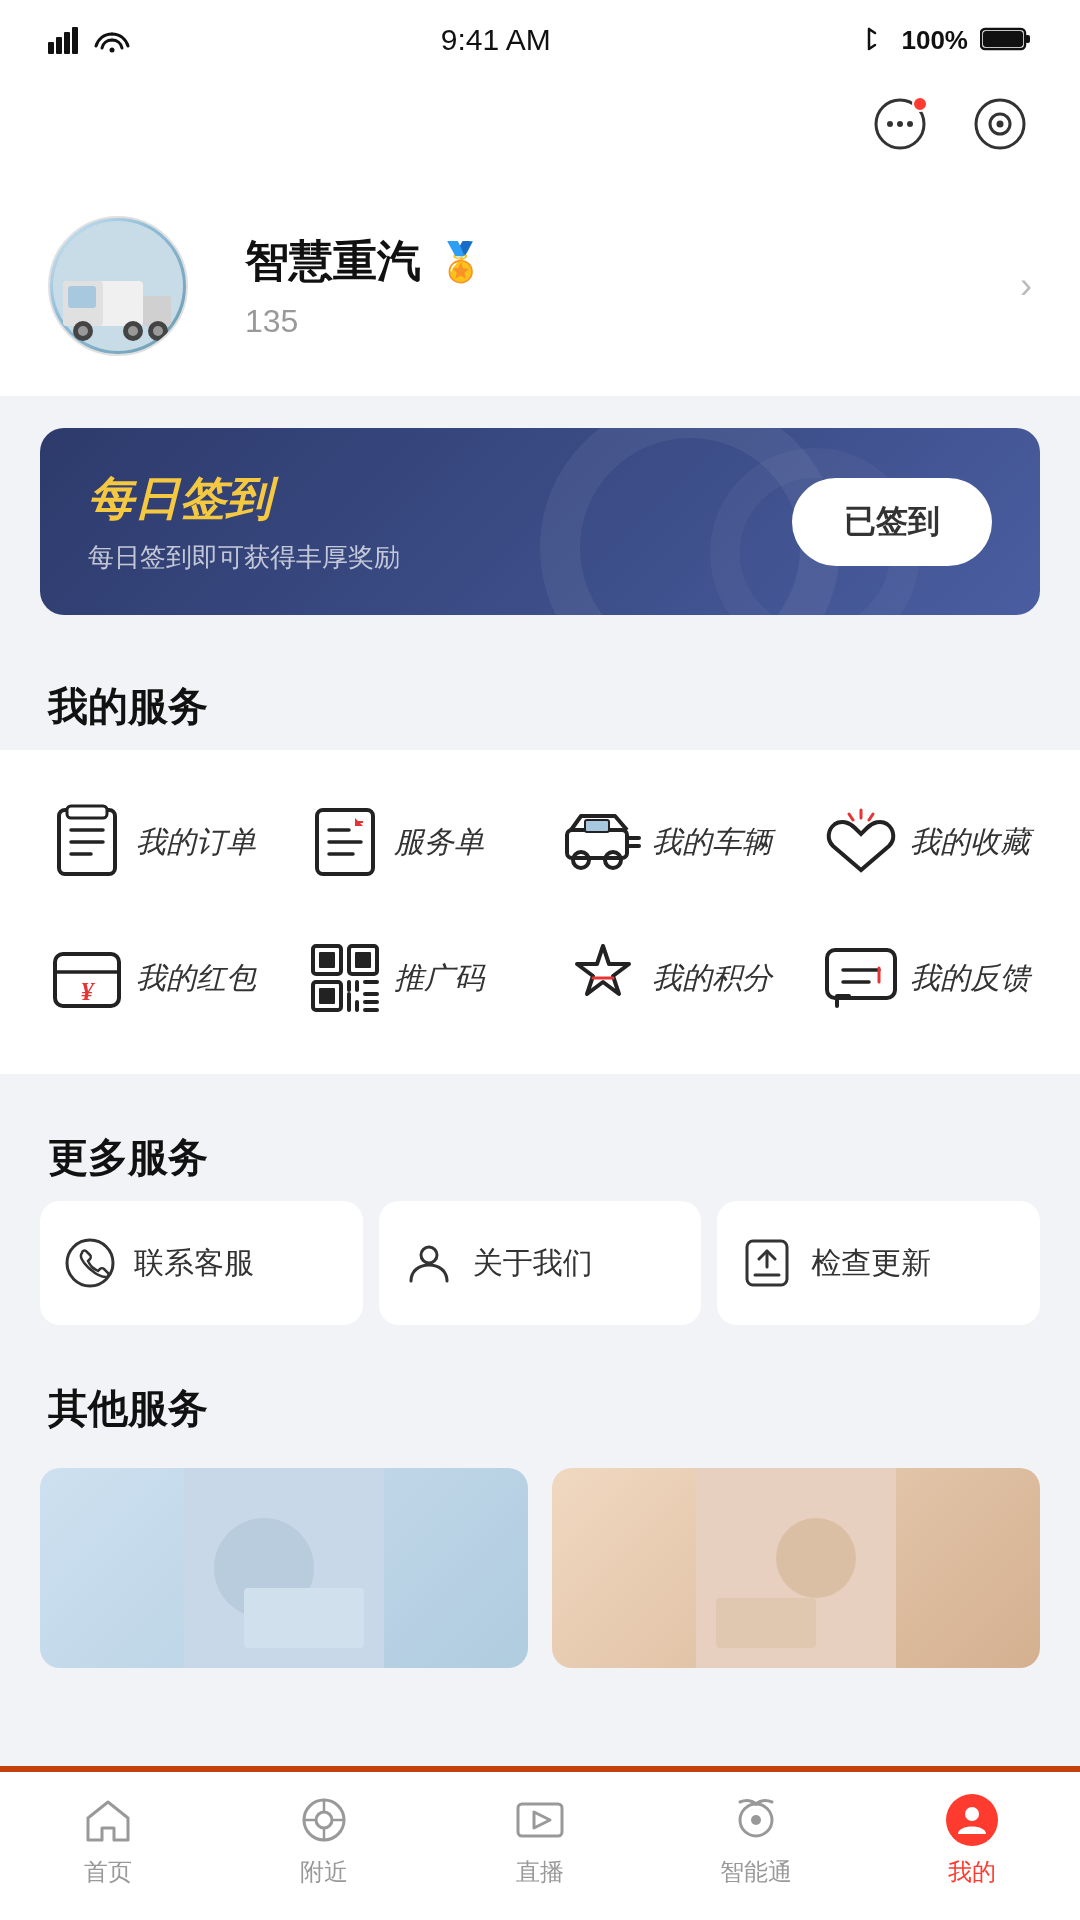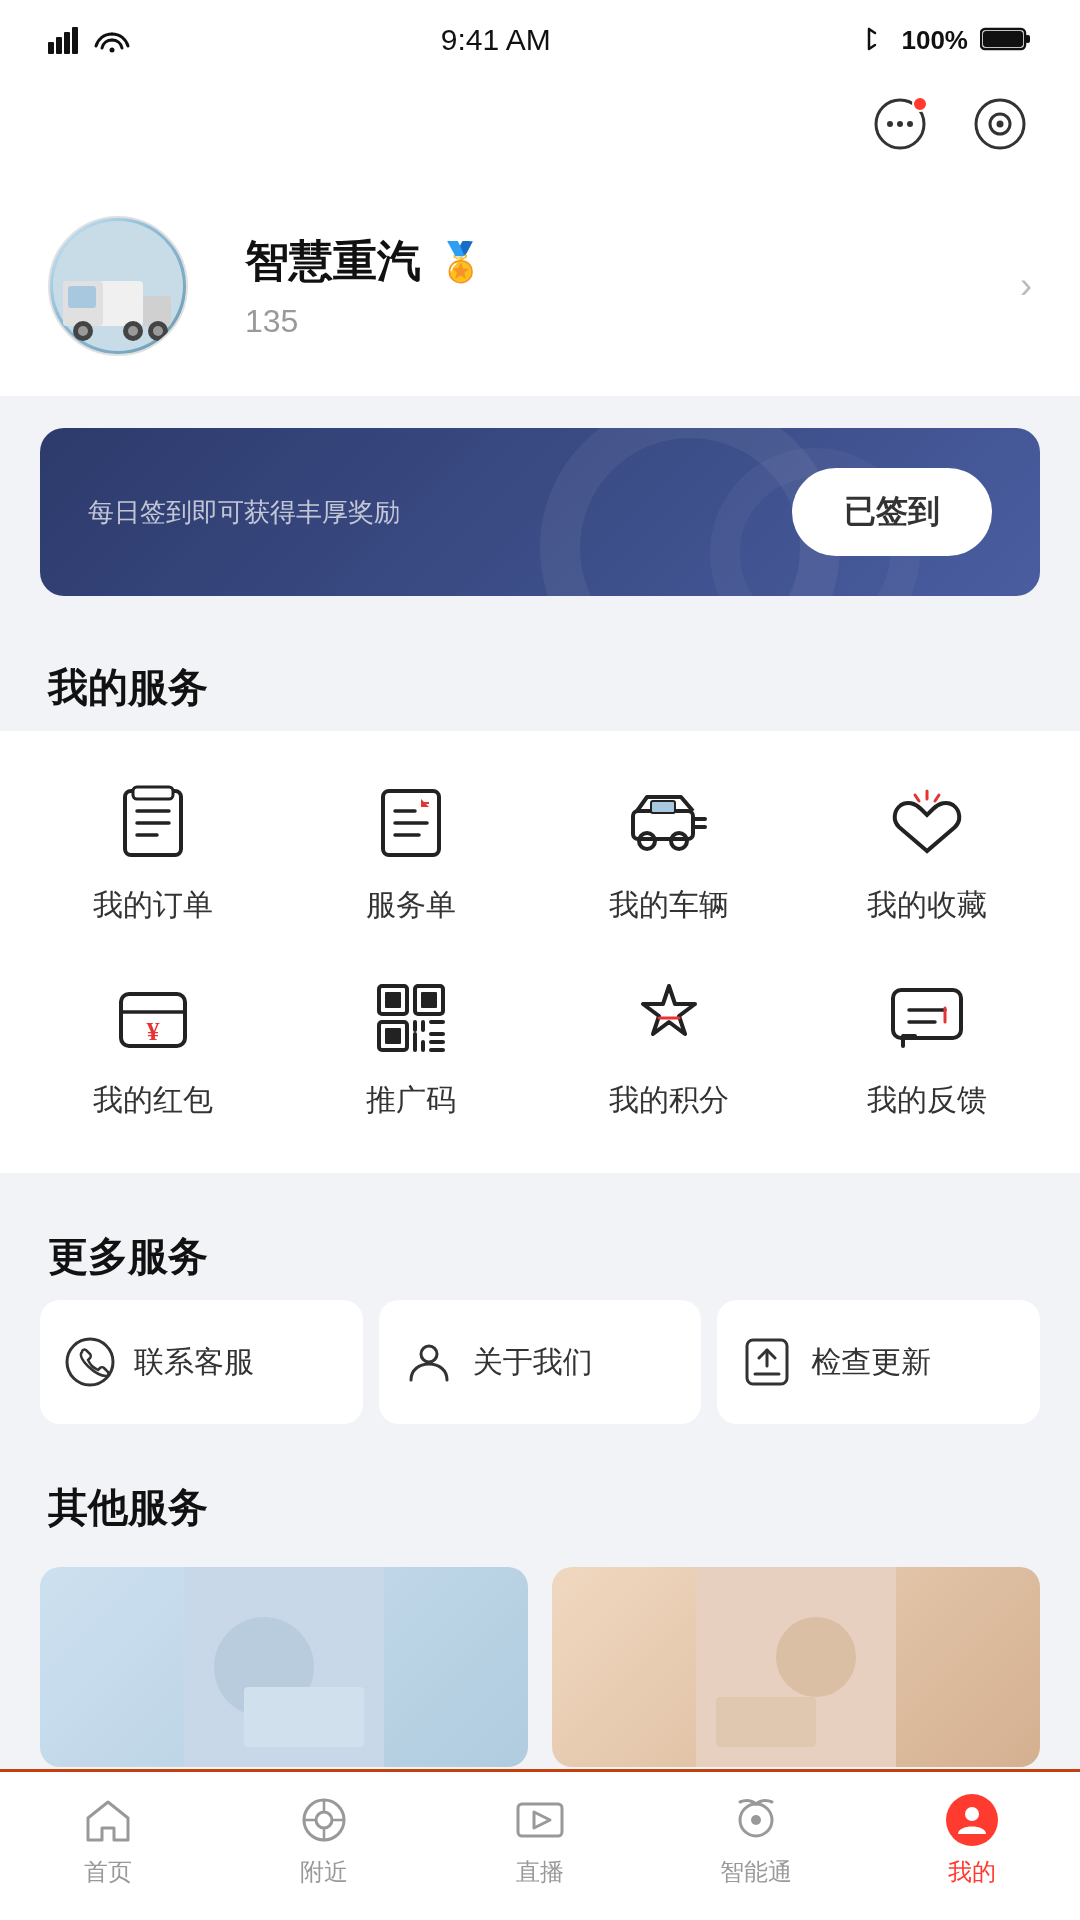--- a/index.html
+++ b/index.html
@@ -197,25 +197,26 @@
       padding: 32px 0 20px;
       margin-bottom: 24px;
     }
     .services-row {
       display: flex;
       justify-content: space-around;
       padding: 16px 24px 32px;
     }
     .service-item {
       display: flex;
-      flex-direction: column;
-      align-items: center;
-      gap: 18px;
+      flex-direction: row;
+      align-items: center;
+      gap: 5px;
       width: 220px;
       cursor: pointer;
+      font-style: italic;
     }
     .service-icon-wrap {
       width: 88px;
       height: 88px;
       display: flex;
       align-items: center;
       justify-content: center;
     }
     .service-icon-wrap svg {
       width: 80px;
@@ -284,21 +285,21 @@
       justify-content: center;
     }
 
     
     .bottom-nav {
       position: fixed;
       bottom: 0;
       left: 0;
       width: 1080px;
       background: #fff;
-      border-top: 3px solid #c2410c;
+      border-top: 6px solid #c2410c;
       display: flex;
       padding: 20px 0 32px;
       text-align: center;
     }
     .nav-item {
       flex: 1;
       display: flex;
       flex-direction: column;
       align-items: center;
       gap: 8px;
@@ -411,20 +412,21 @@
       <span class="profile-name">智慧重汽</span>
       <span class="crown-icon">🏅</span>
     </div>
     <div class="profile-id">135</div>
   </div>
   <div class="profile-arrow">›</div>
 </div>
 
 <div class="checkin-banner">
   <div class="checkin-text-block">
+    <div class="checkin-title">每日签到</div>
     <div class="checkin-subtitle">每日签到即可获得丰厚奖励</div>
   </div>
   <button class="checkin-btn">已签到</button>
 </div>
 
 <div class="section-title">我的服务</div>
 
 <div class="services-grid">
 
   <div class="services-row">

